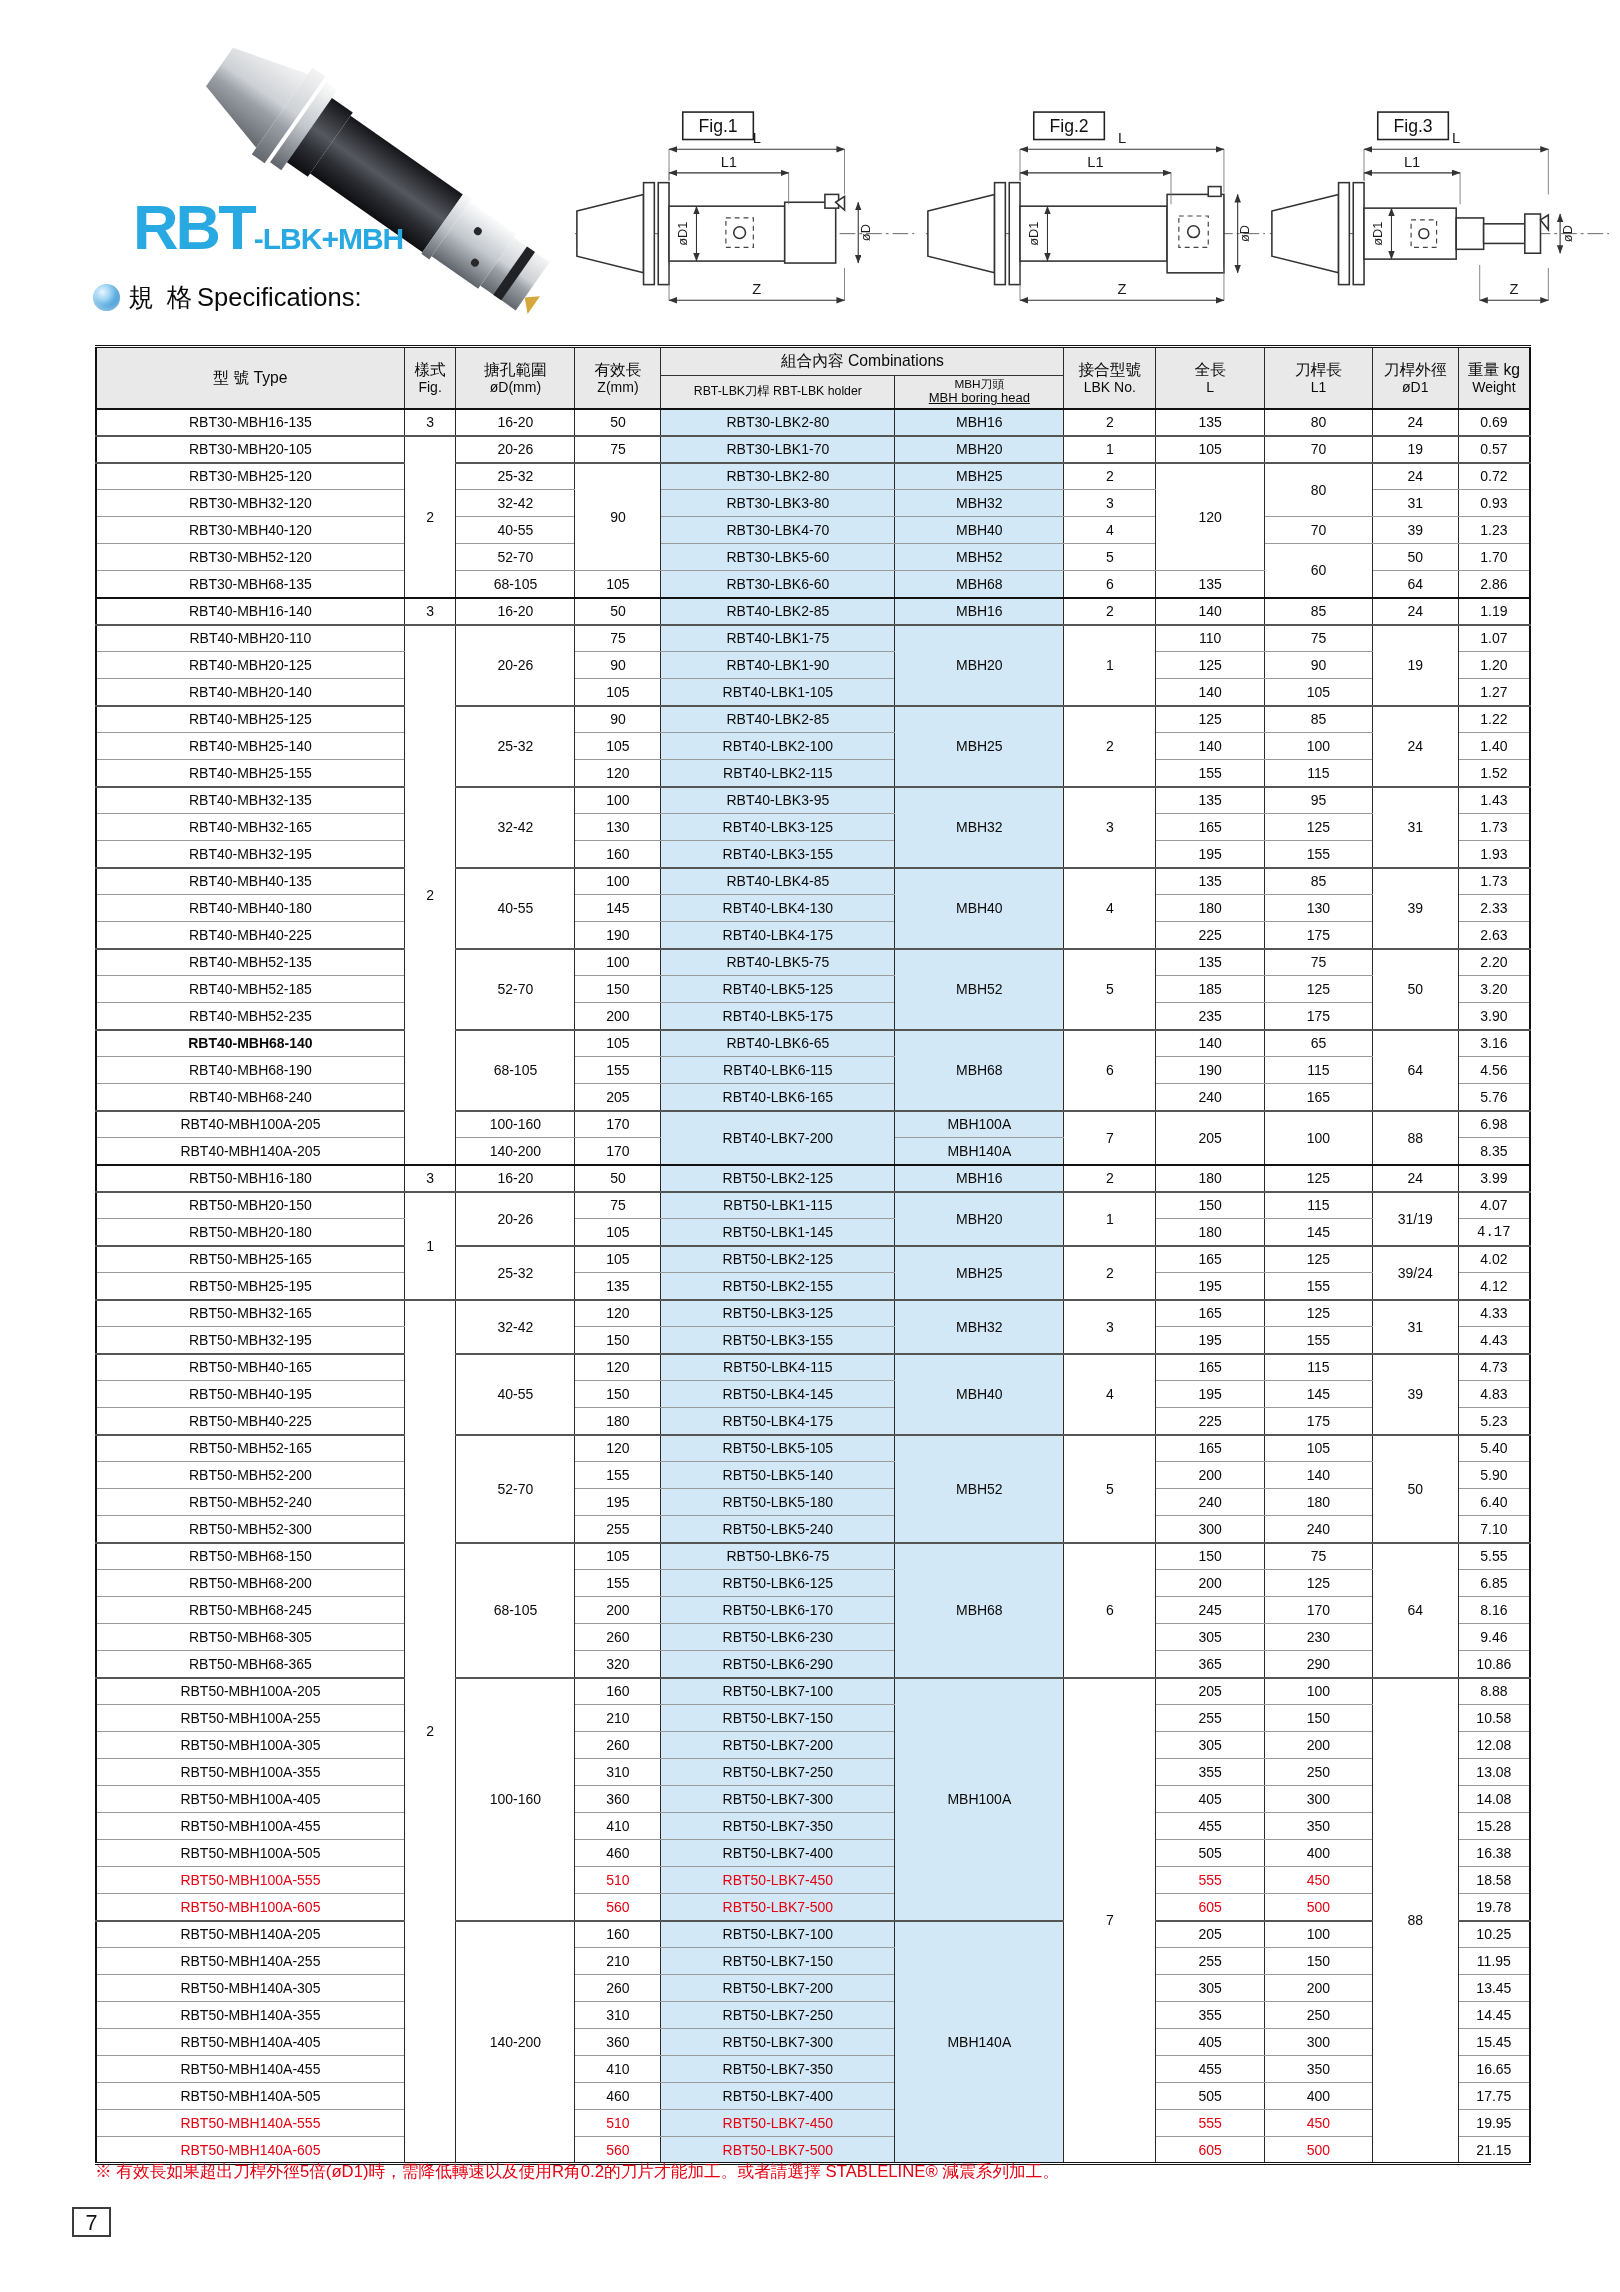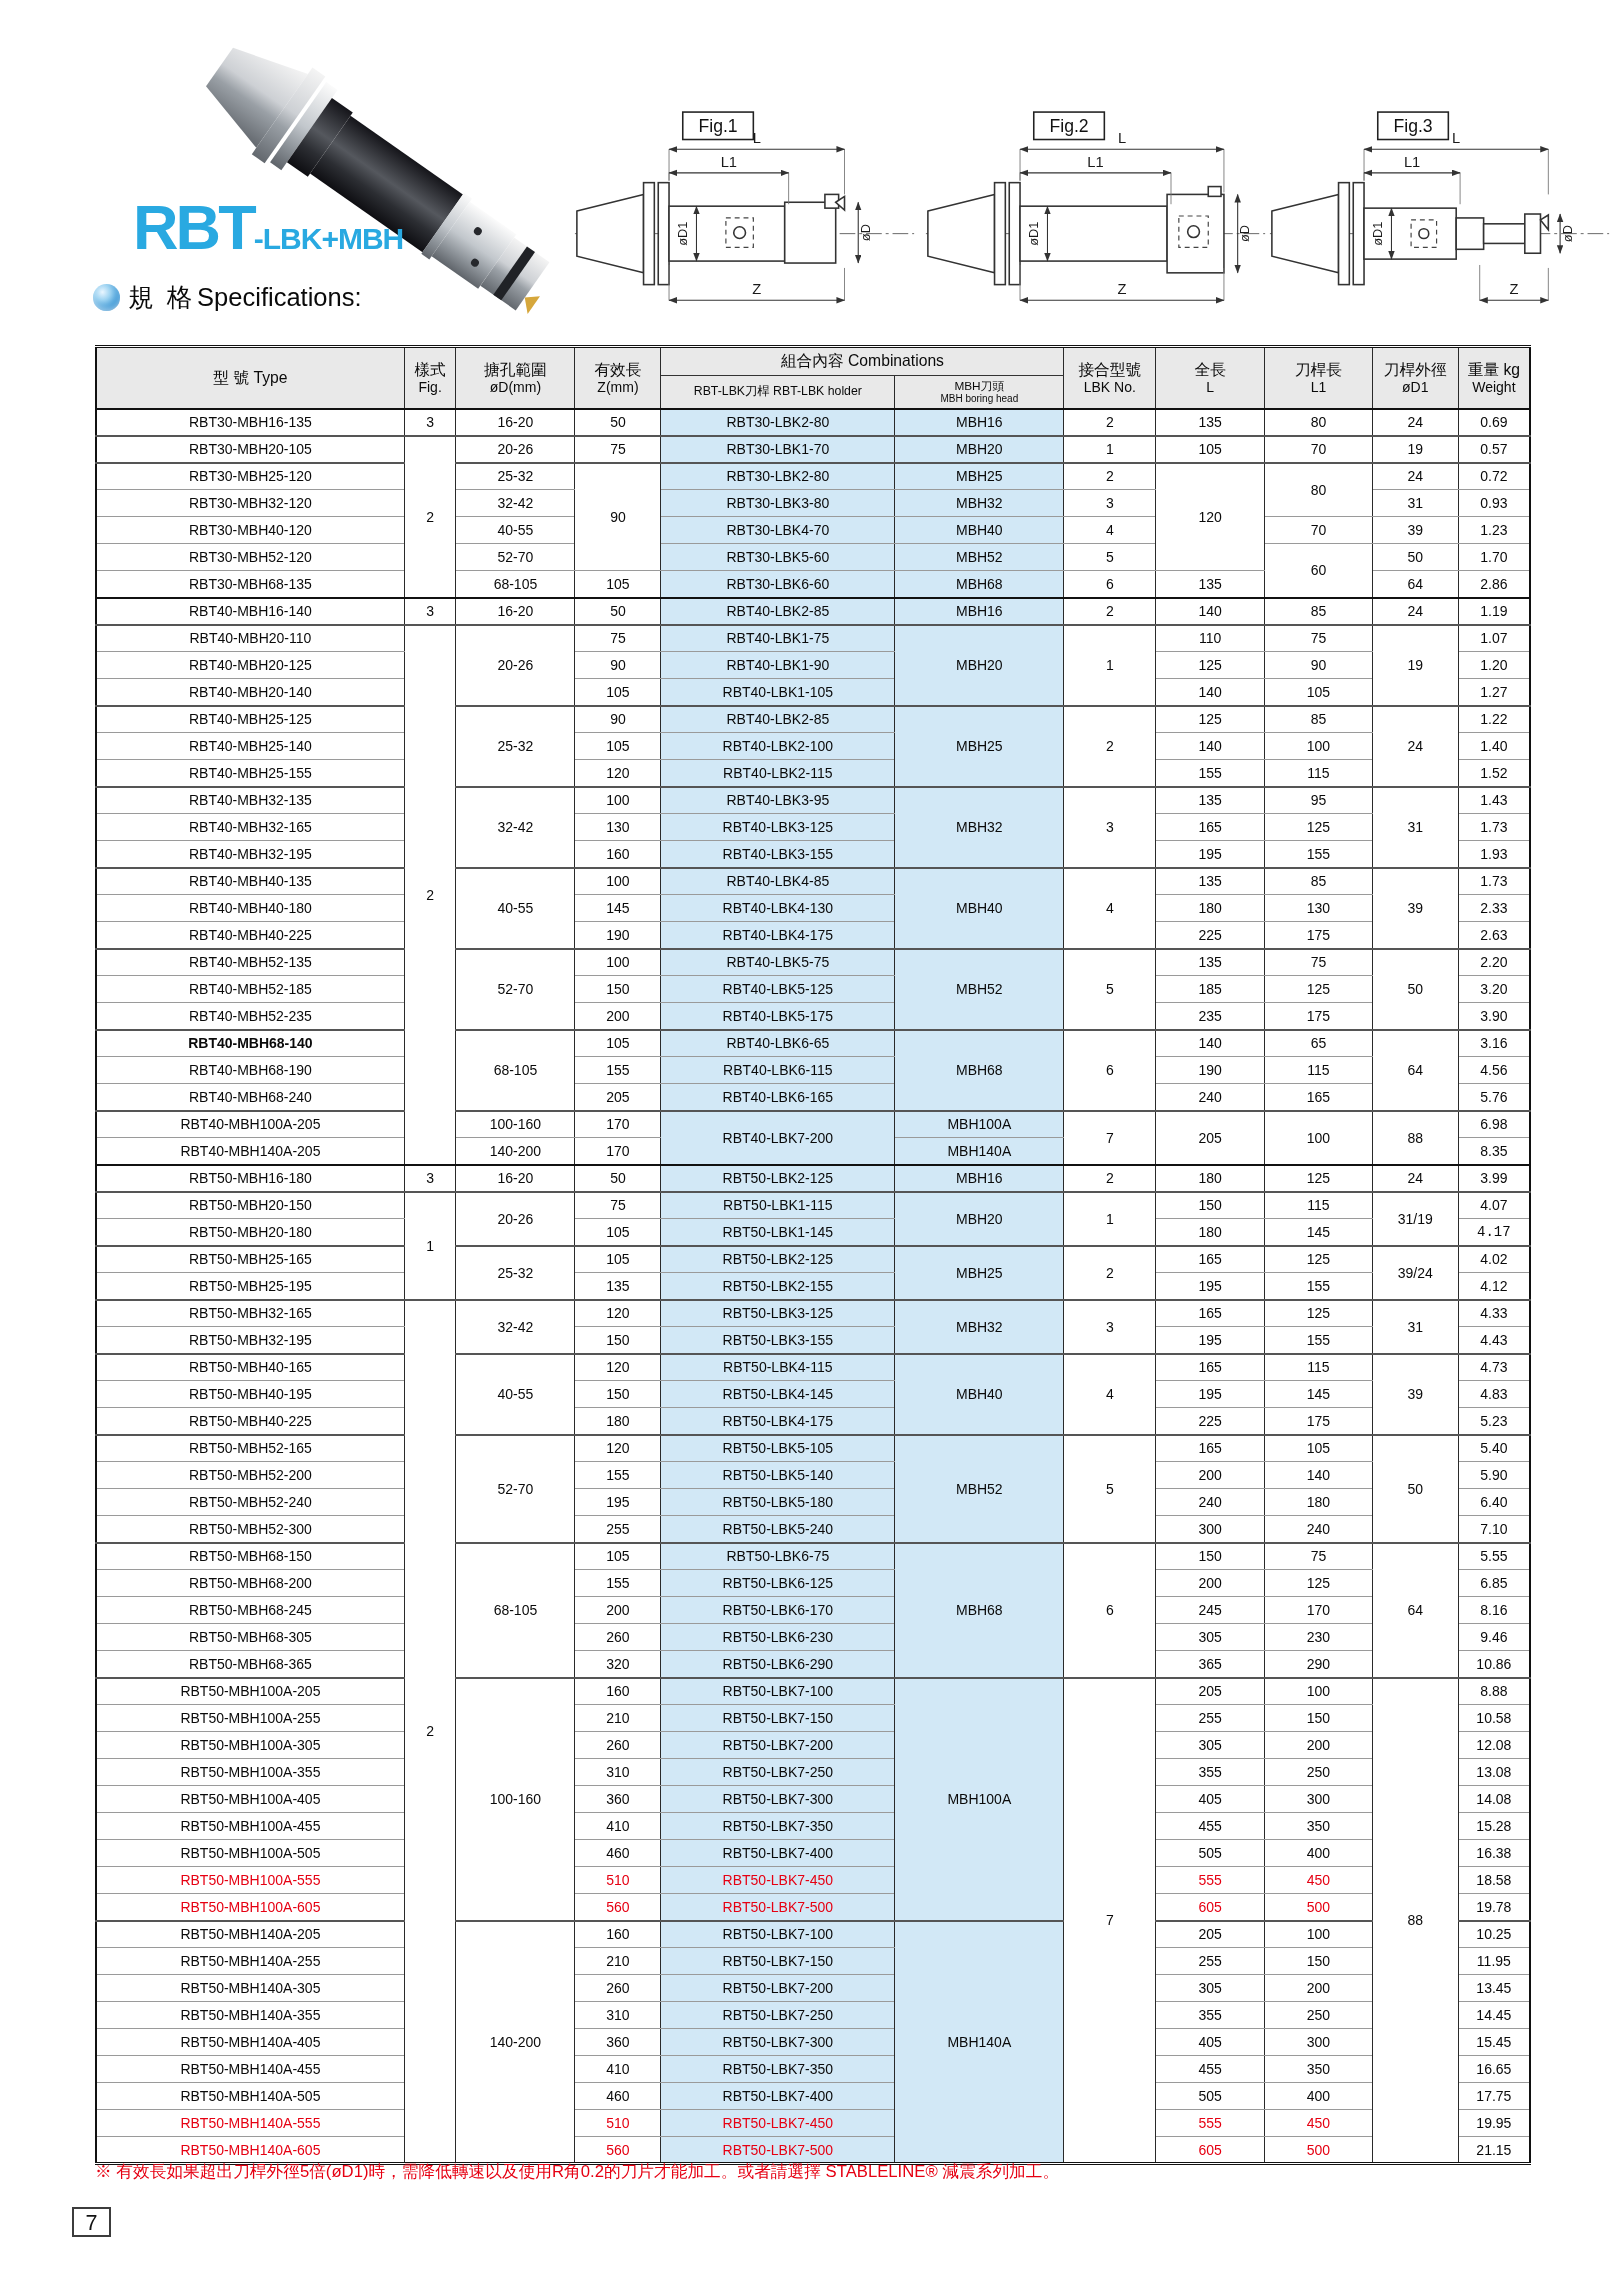--- a/index.html
+++ b/index.html
@@ -44,21 +44,21 @@
       text-align:center;vertical-align:middle;overflow:hidden;white-space:nowrap;}
   #spec-table thead th{background:#e9e9e9;font-weight:normal;color:#0a0a0a;border-bottom:1px solid #333;}
   #spec-table thead tr.h1{height:29px;}
   #spec-table thead tr.h2{height:33px;}
   #spec-table thead th.hdr-end{border-bottom:2px solid #111;}
   #spec-table thead .zh{display:block;font-size:15.7px;line-height:1.15;}
   #spec-table thead .en{display:block;font-size:14px;line-height:1.15;}
   #spec-table thead th.comb{font-size:15.7px;}
   #spec-table thead th.sub{font-size:12.3px;line-height:1.1;}
   #spec-table thead th.sub .zh2{display:block;font-size:11.8px;}
-  #spec-table thead th.sub .en2{display:block;font-size:10px;}
+  #spec-table thead th.sub .en2{display:block;font-size:13px;text-decoration:underline;}
   #spec-table tbody tr{height:27px;}
   #spec-table tbody td{color:#0a0a0a;}
   #spec-table tbody td.blue{background:var(--blue);}
   #spec-table tbody td.red{color:var(--red);}
 
   
   #notes{position:absolute;left:95px;top:2160px;width:1402px;color:var(--red);z-index:2;}
   #notes .note{padding-left:23.5px;text-indent:-23.5px;line-height:1.45;}
   #note-zh{font-size:16.7px;margin-bottom:6.9px;}
   #note-en{font-size:16px;}

